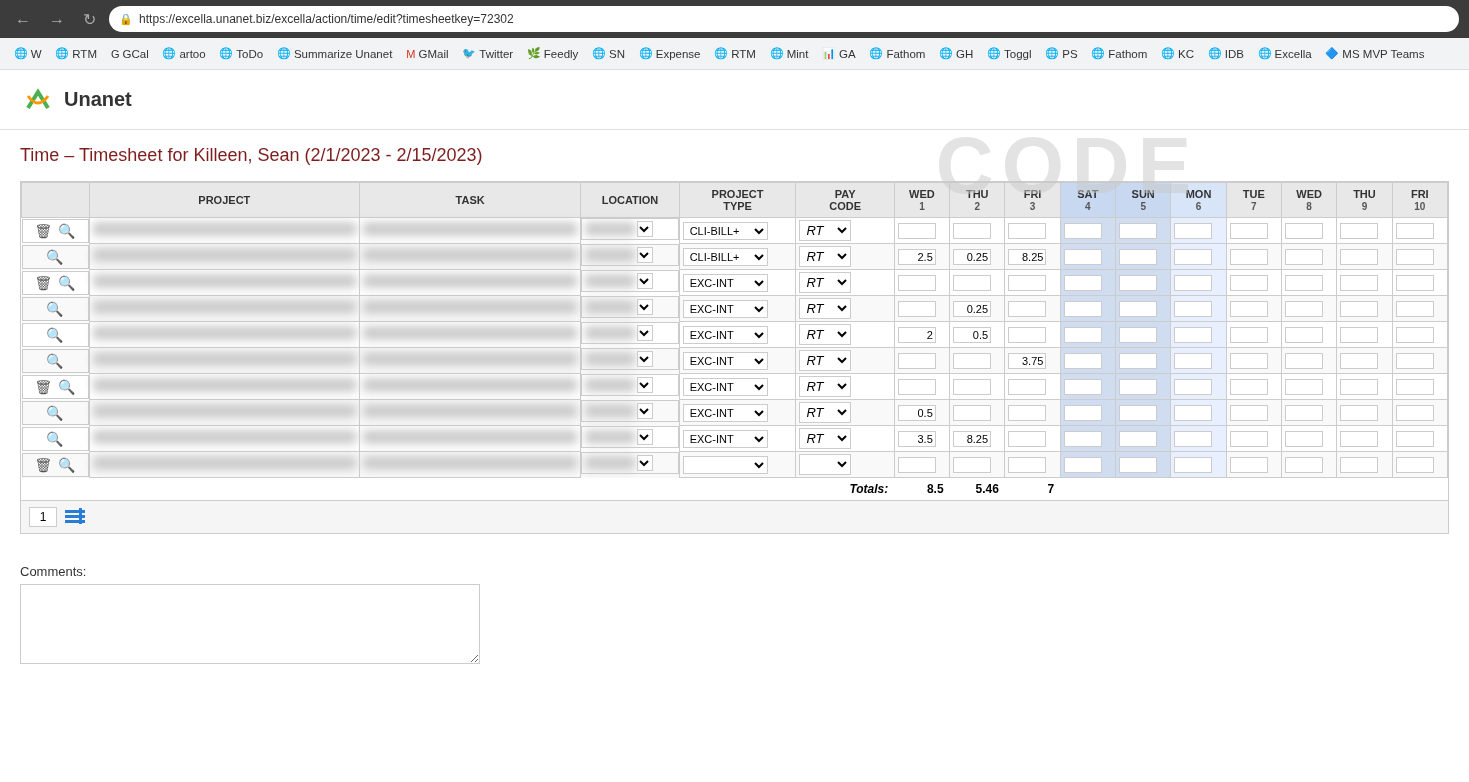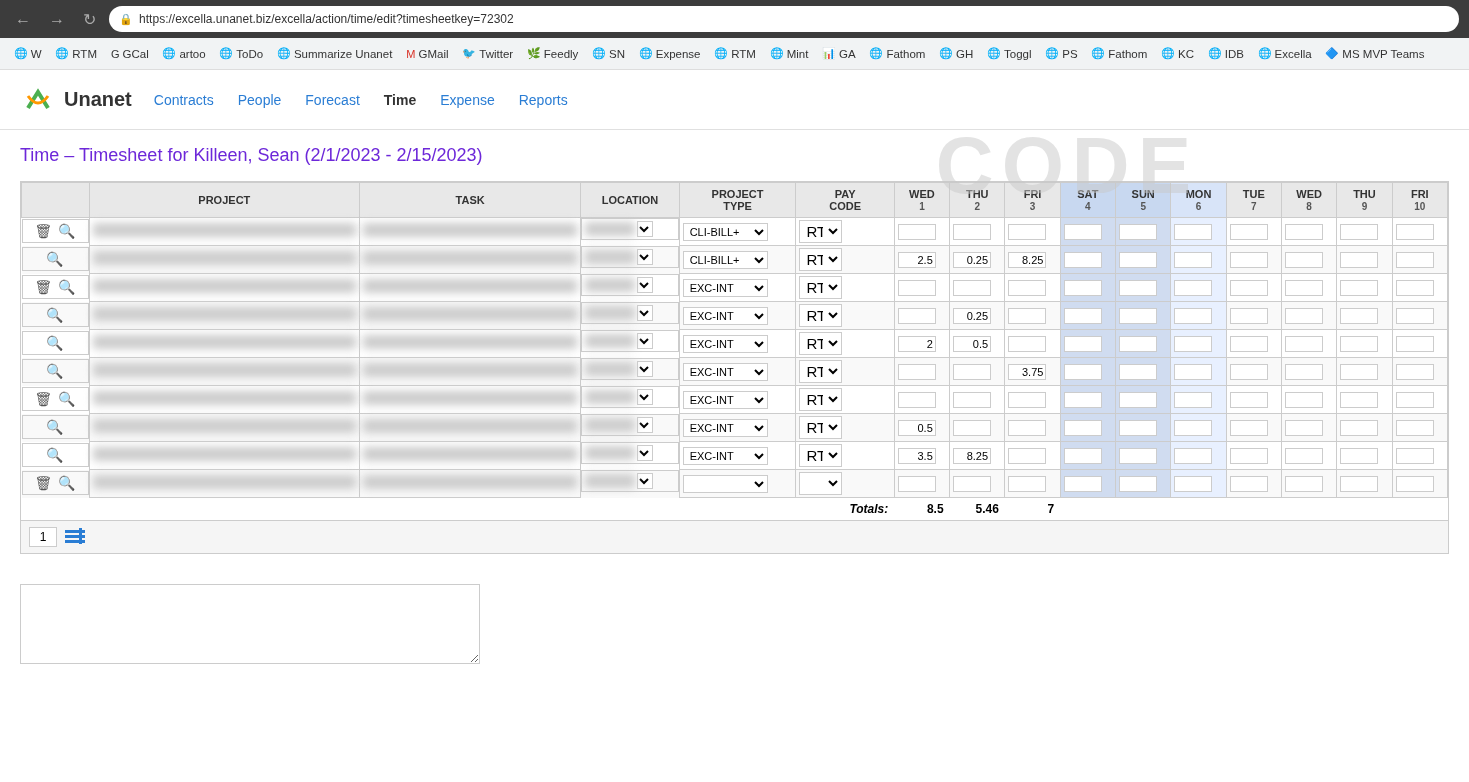--- a/index.html
+++ b/index.html
@@ -61,21 +61,21 @@
     .bookmark-icon { font-size: 11px; }
 
     
     .app-header {
       background: #fff;
       height: 60px;
       display: flex;
       align-items: center;
       padding: 0 20px;
       border-bottom: 1px solid #e0e0e0;
-      gap: 22px;
+      gap: 30px;
     }
     .logo {
       display: flex;
       align-items: center;
       gap: 8px;
       font-size: 20px;
       font-weight: bold;
       color: #333;
     }
     .logo-icon {
@@ -99,21 +99,21 @@
     }
 
     
     .page-content {
       padding: 15px 20px;
     }
     .page-title {
       font-size: 18px;
       font-weight: normal;
       margin-bottom: 15px;
-      color: #6d28d9;
+      color: #7f1d1d;
     }
 
     
     .timesheet-container {
       border: 1px solid #ccc;
       overflow-x: auto;
     }
     .timesheet-table {
       width: 100%;
       border-collapse: collapse;
@@ -174,25 +174,26 @@
 
     
     .type-select {
       width: 85px;
       font-size: 11px;
       border: 1px solid #ccc;
       padding: 1px 2px;
       background: #fff;
     }
     .pay-select {
-      width: 43px;
-      font-size: 15px;
+      width: 52px;
+      font-size: 13px;
       border: 1px solid #ccc;
       padding: 1px 2px;
       background: #fff;
+      font-style: italic;
     }
 
     
     .time-input {
       width: 38px;
       font-size: 11px;
       border: 1px solid #ccc;
       padding: 1px 2px;
       text-align: right;
     }
@@ -380,28 +381,20 @@
 
 <div class="app-header">
   <div class="logo">
     <svg class="logo-icon" viewBox="0 0 36 36" xmlns="http://www.w3.org/2000/svg">
       <circle cx="18" cy="18" r="16" fill="none"></circle>
       <path d="M8 26 L18 10 L28 26" fill="none" stroke="#4caf50" stroke-width="4"></path>
       <path d="M8 14 Q18 28 28 14" fill="none" stroke="#ff9800" stroke-width="3"></path>
     </svg>
     <span>Unanet</span>
   </div>
-  <nav class="main-nav">
-    <a class="nav-item">Contracts</a>
-    <a class="nav-item">People</a>
-    <a class="nav-item">Forecast</a>
-    <a class="nav-item active">Time</a>
-    <a class="nav-item">Expense</a>
-    <a class="nav-item">Reports</a>
-  </nav>
 </div>
 
 <div class="page-content">
   <h1 class="page-title">Time – Timesheet for Killeen, Sean (2/1/2023 - 2/15/2023)</h1>
 
   <div class="timesheet-container">
     <table class="timesheet-table">
       <thead>
         <tr>
           <th class="col-actions" rowspan="1"></th>
@@ -686,16 +679,17 @@
           <rect x="0" y="7" width="20" height="3" fill="#2a7dd4"></rect>
           <rect x="0" y="12" width="20" height="3" fill="#2a7dd4"></rect>
           <rect x="14" y="0" width="3" height="16" fill="#2a7dd4"></rect>
         </svg>
       </button>
     </div>
   </div>
 </div>
 
 <div class="comments-section">
+  <div class="comments-label">Comments:</div>
   <textarea class="comments-textarea" style=""></textarea>
 </div>
 
 <div class="code-overlay">CODE</div>
 
 </body></html>

